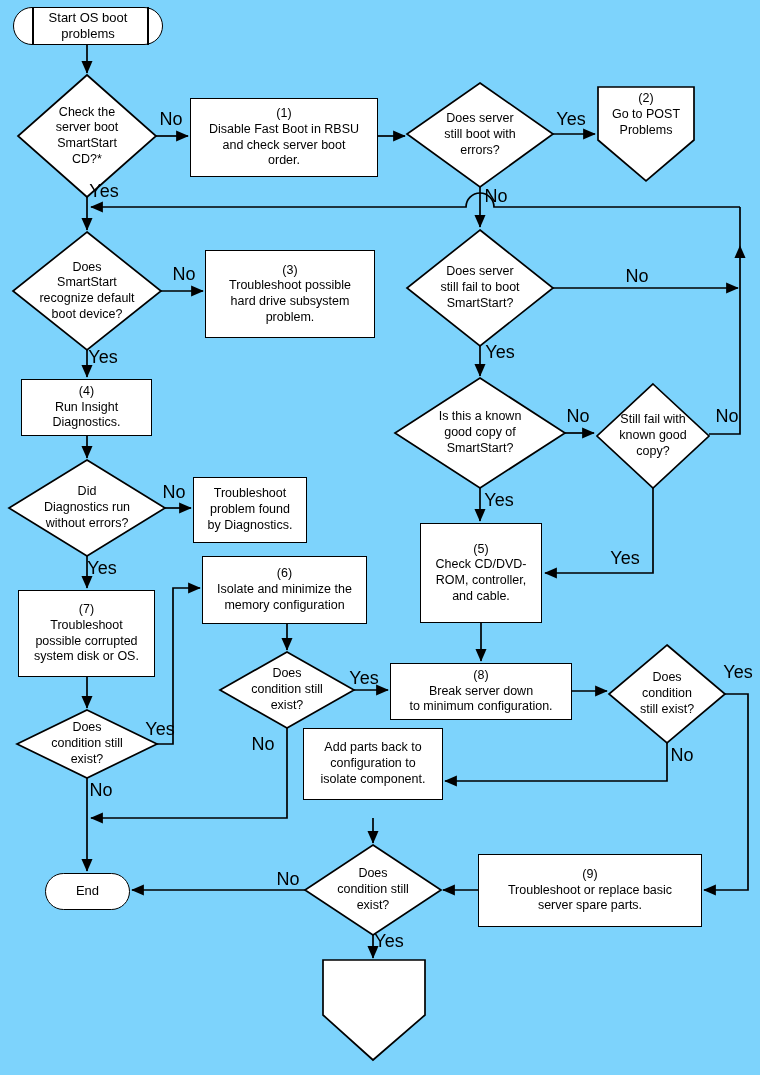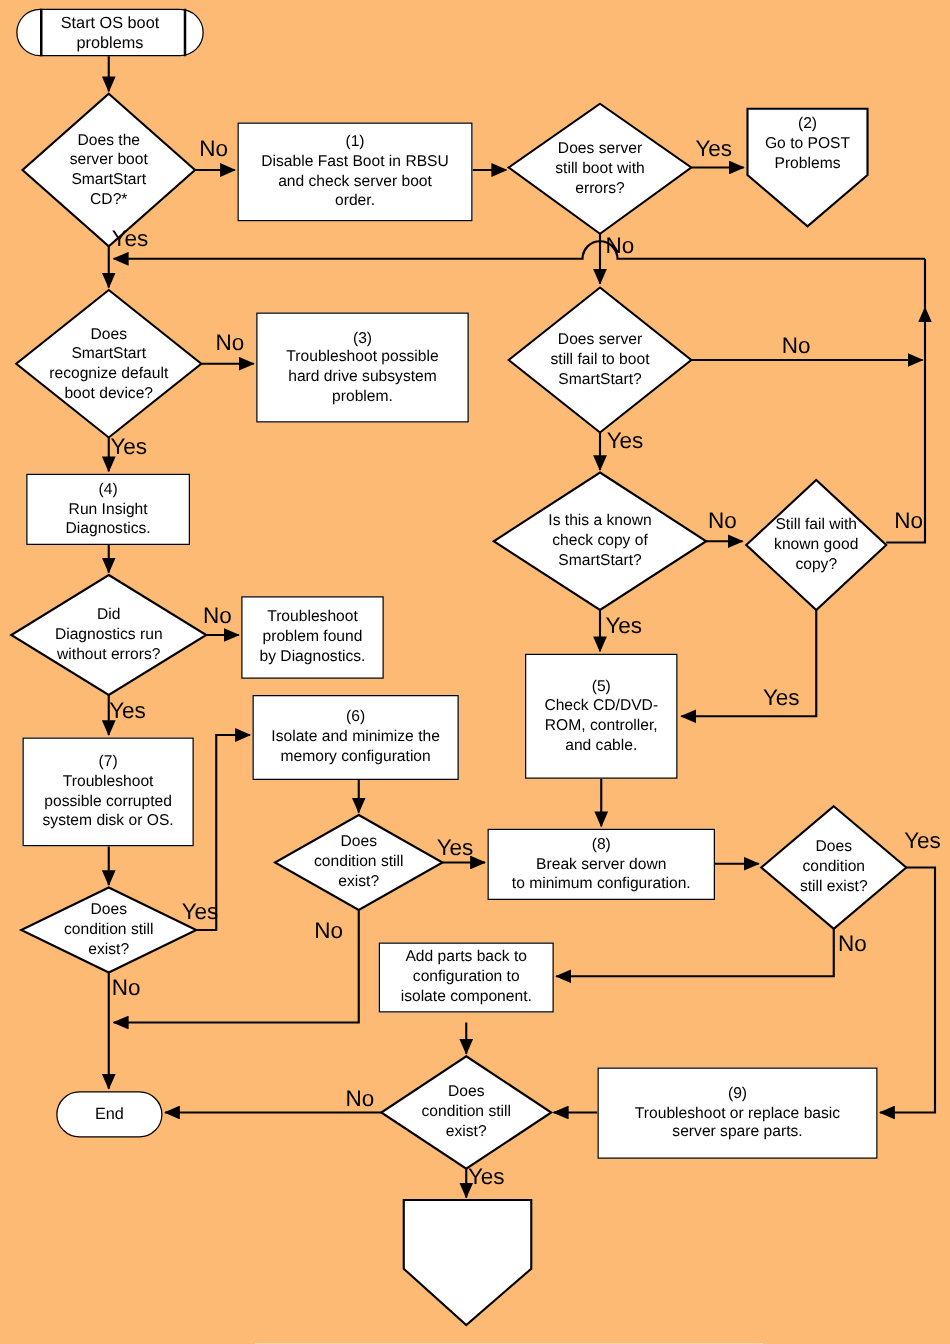--- a/index.html
+++ b/index.html
@@ -1,19 +1,19 @@
 <!DOCTYPE html>
 <html><head>
 <meta charset="utf-8">
 <style>
   html,body{margin:0;padding:0;background:#ffffff;}
   #canvas{
     position:relative;
     width:760px;height:1075px;
-    background:#fdba74;
+    background:#7dd3fc;
     font-family:"Liberation Sans","DejaVu Sans",sans-serif;
     color:#000;
     overflow:hidden;
   }
   #wires{position:absolute;left:0;top:0;width:760px;height:1075px;}
   .node{
     position:absolute;
     display:flex;align-items:center;justify-content:center;
     text-align:center;
     white-space:pre-line;
@@ -136,43 +136,43 @@
   <div class="node box" style="left:202px;top:556px;width:165px;height:68px">(6)
 Isolate and minimize the
 memory configuration</div>
   <div class="node box" style="left:18px;top:590px;width:137px;height:87px">(7)
 Troubleshoot
 possible corrupted
 system disk or OS.</div>
   <div class="node box" style="left:390px;top:663px;width:182px;height:57px">(8)
 Break server down
 to minimum configuration.</div>
-  <div class="node box" style="left:303px;top:754px;width:140px;height:56px">Add parts back to
+  <div class="node box" style="left:303px;top:728px;width:140px;height:72px">Add parts back to
 configuration to
 isolate component.</div>
   <div class="node box" style="left:478px;top:854px;width:224px;height:73px">(9)
 Troubleshoot or replace basic
 server spare parts.</div>
 
-  <div class="node shape-text" style="left:18px;top:75px;width:138px;height:122px">Does the
+  <div class="node shape-text" style="left:18px;top:75px;width:138px;height:122px">Check the
 server boot
 SmartStart
 CD?*</div>
   <div class="node shape-text" style="left:407px;top:83px;width:146px;height:104px">Does server
 still boot with
 errors?</div>
   <div class="node shape-text" style="left:407px;top:230px;width:146px;height:116px">Does server
 still fail to boot
 SmartStart?</div>
   <div class="node shape-text" style="left:13px;top:232px;width:148px;height:118px">Does
 SmartStart
 recognize default
 boot device?</div>
   <div class="node shape-text" style="left:395px;top:378px;width:170px;height:110px">Is this a known
-check copy of
+good copy of
 SmartStart?</div>
   <div class="node shape-text" style="left:9px;top:460px;width:156px;height:96px">Did
 Diagnostics run
 without errors?</div>
   <div class="node shape-text" style="left:597px;top:384px;width:112px;height:104px">Still fail with
 known good
 copy?</div>
   <div class="node shape-text" style="left:17px;top:710px;width:140px;height:68px">Does
 condition still
 exist?</div>

